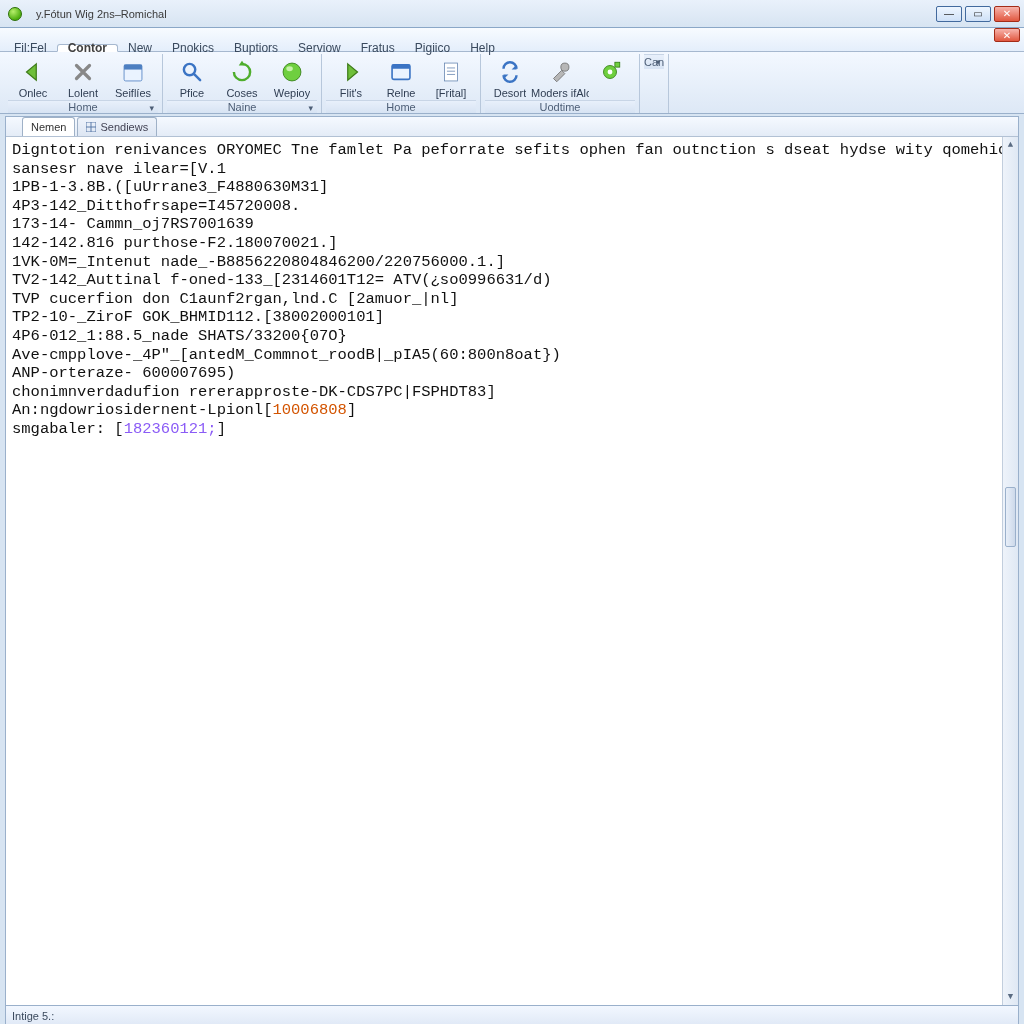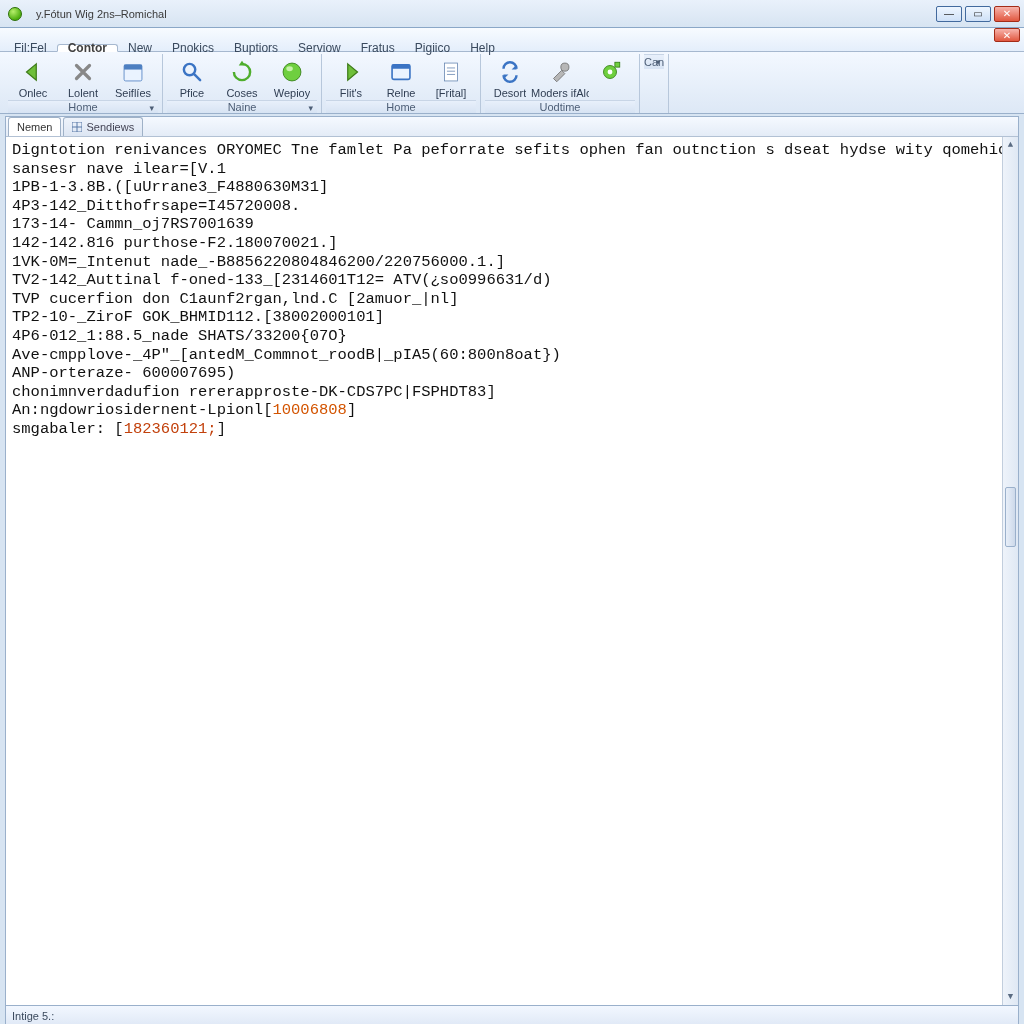--- a/index.html
+++ b/index.html
@@ -100,21 +100,21 @@
     position:relative;
     height: calc(1024px - 22px - 24px - 68px - 20px);
     border:1px solid #9ab0cb;
     margin:2px 5px 0 5px;
     background:#f6f6f6;
     display:flex; flex-direction:column;
   }
   .tabsrow {
     height:20px; background:linear-gradient(#f5f9ff,#e4ecf7);
     border-bottom:1px solid #b2c1d4;
-    display:flex; padding-left:2px;
+    display:flex; padding-left:16px;
   }
   .dtab {
     height:19px; padding:0 8px;
     border:1px solid #9fb1c7; border-bottom:none;
     background:#fff; margin-right:2px;
     display:flex;align-items:center; gap:4px;
     font-size:11px; color:#333;
     border-radius:3px 3px 0 0;
   }
   .dtab.inactive { background:linear-gradient(#eef3fb,#dde6f3); color:#445; }
@@ -123,21 +123,21 @@
     flex:1; background:#fff; overflow:hidden; position:relative;
     padding: 4px 6px;
     font-family: "Consolas","Courier New",monospace;
     font-size: 15.5px;
     line-height: 1.20;
     color:#111;
   }
   .content .line { white-space: pre; }
   .content .hl-red { color:#c0392b; }
   .content .hl-orange { color:#d35400; }
-  .content .hl-orange2 { color:#c2410c; }
+  .content .hl-orange2 { color:#8b5cf6; }
   
   .vscroll {
     position:absolute; right:0; top:0; bottom:0; width:16px;
     background:linear-gradient(to right,#eef3fa,#dfe8f4);
     border-left:1px solid #c2cedd;
     display:flex; flex-direction:column; align-items:center;
   }
   .vscroll .arrow { height:16px; width:100%; display:flex;align-items:center;justify-content:center; color:#5a6b82; font-size:9px;}
   .vscroll .track { flex:1; width:100%; position:relative;}
   .vscroll .thumb {

